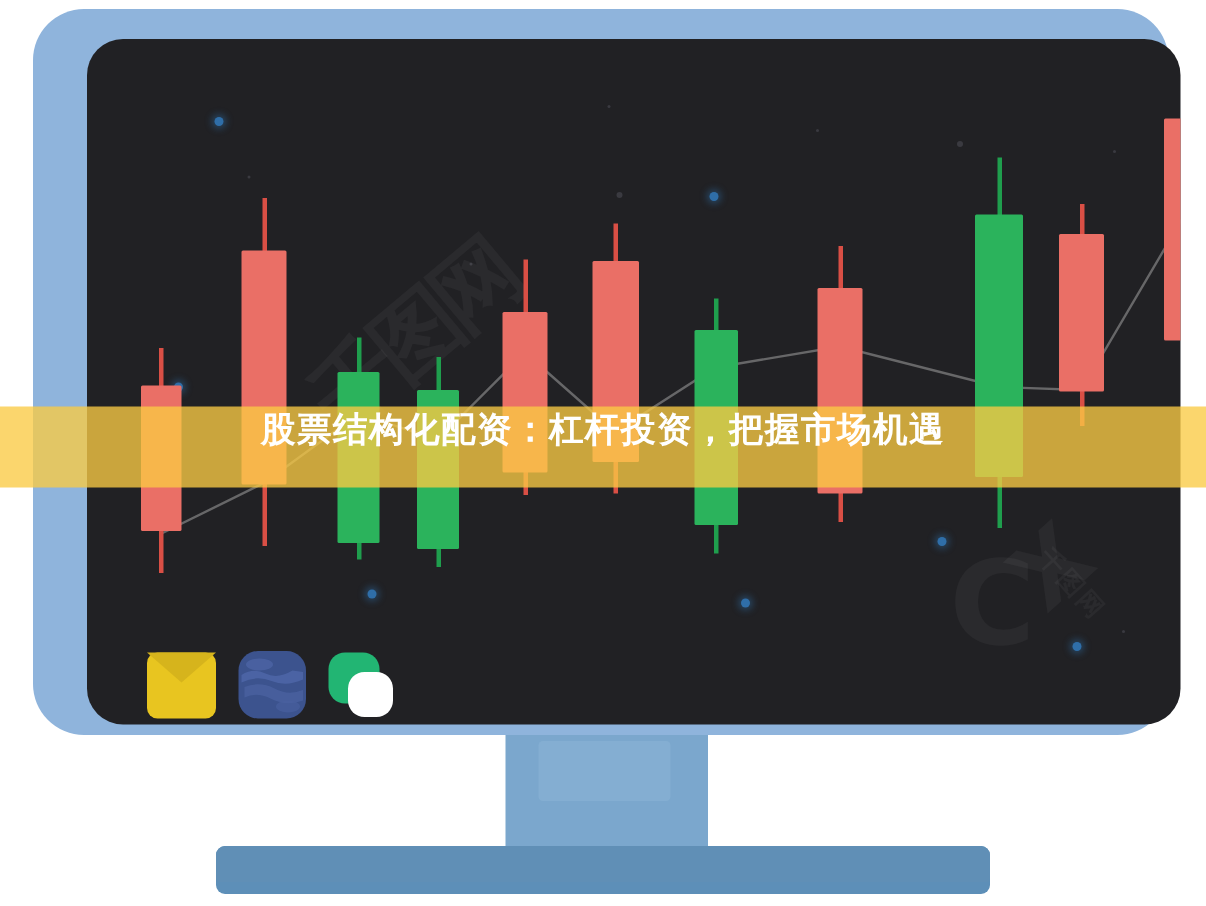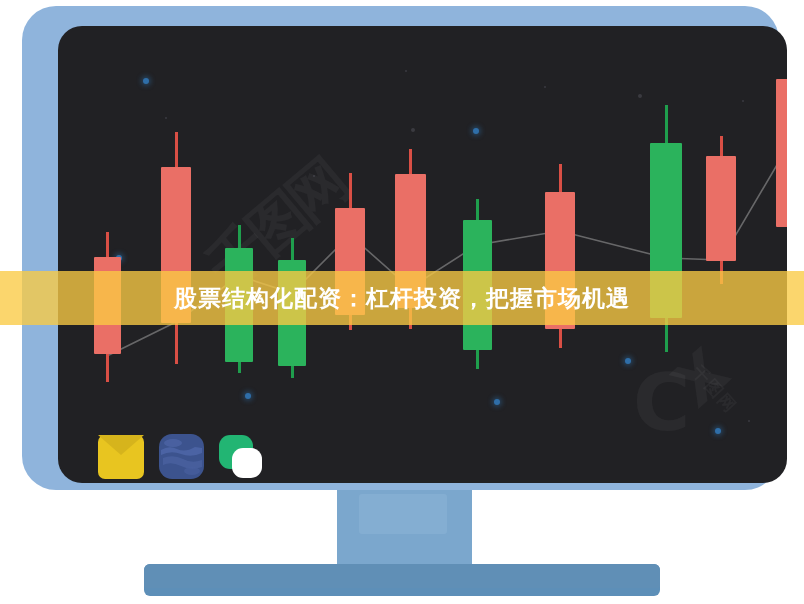--- a/index.html
+++ b/index.html
@@ -151,21 +151,20 @@
 
   
   #title-banner {
     position: absolute;
     left: 0;
     top: 271px;
     width: 804px;
     height: 54px;
     background: rgba(250,203,68,0.78);
     display: flex;
-    align-items: center;
     justify-content: center;
     z-index: 40;
   }
   #title-text {
     color: #ffffff;
     font-size: 23px;
     font-weight: bold;
     letter-spacing: 1px;
     white-space: nowrap;
     font-family: "DejaVu Sans", "Liberation Sans", sans-serif;

